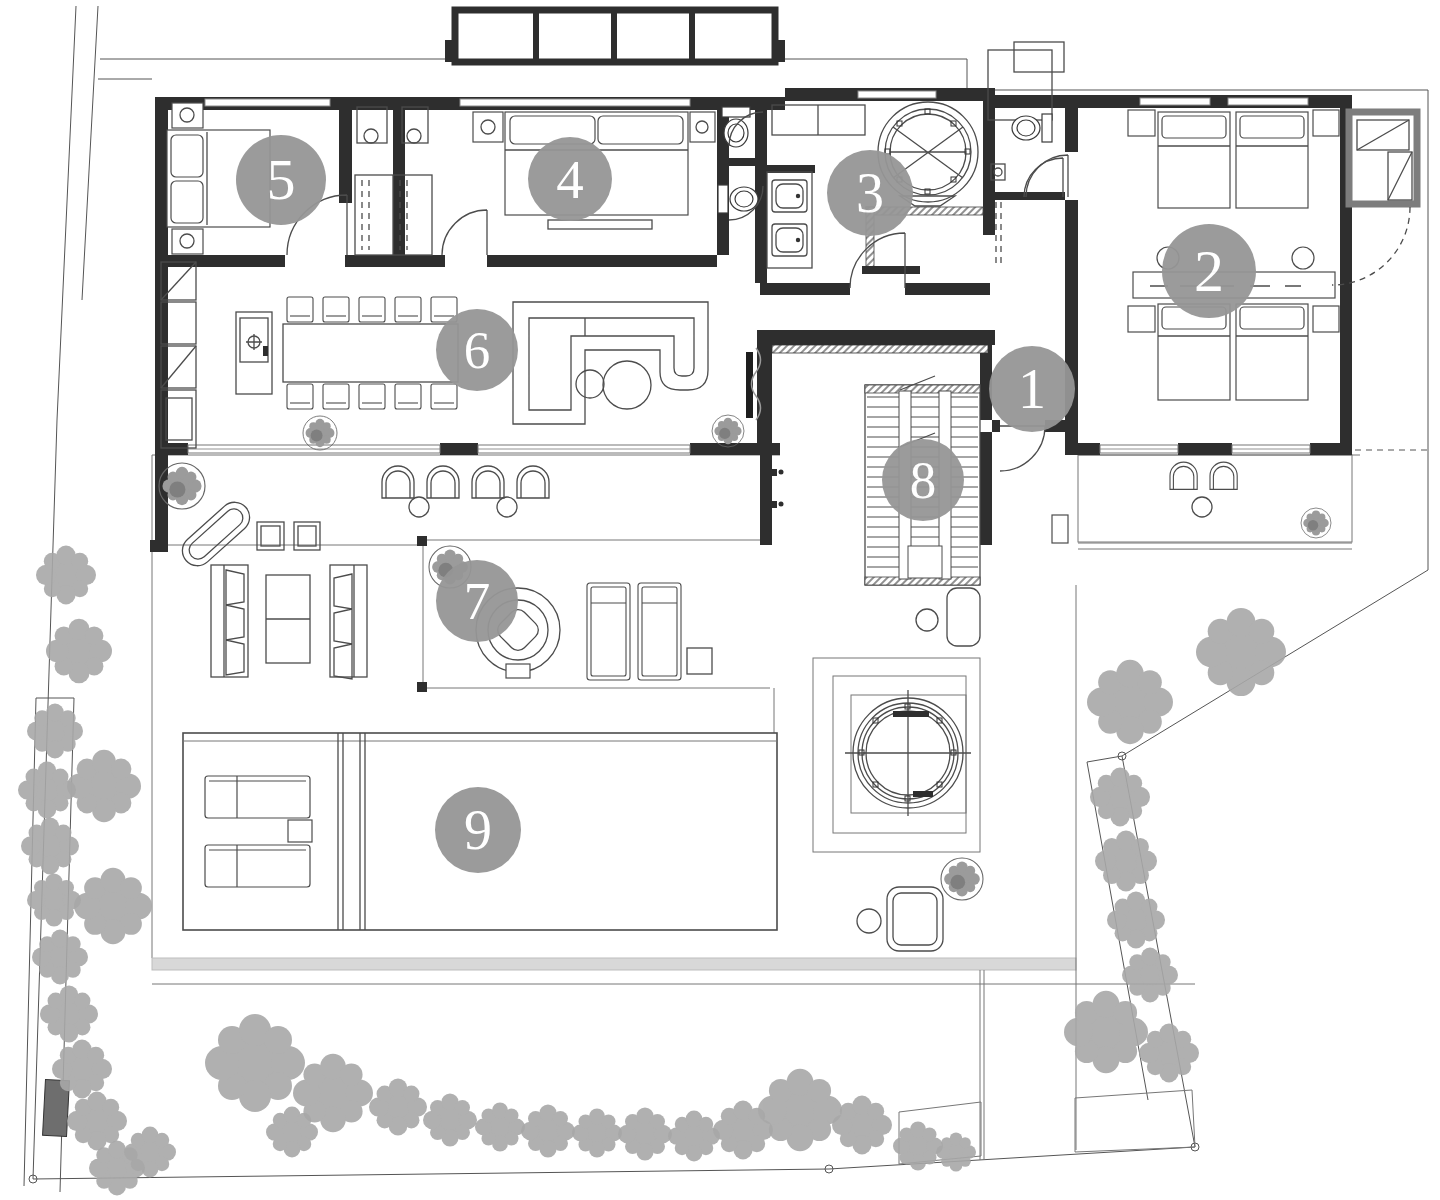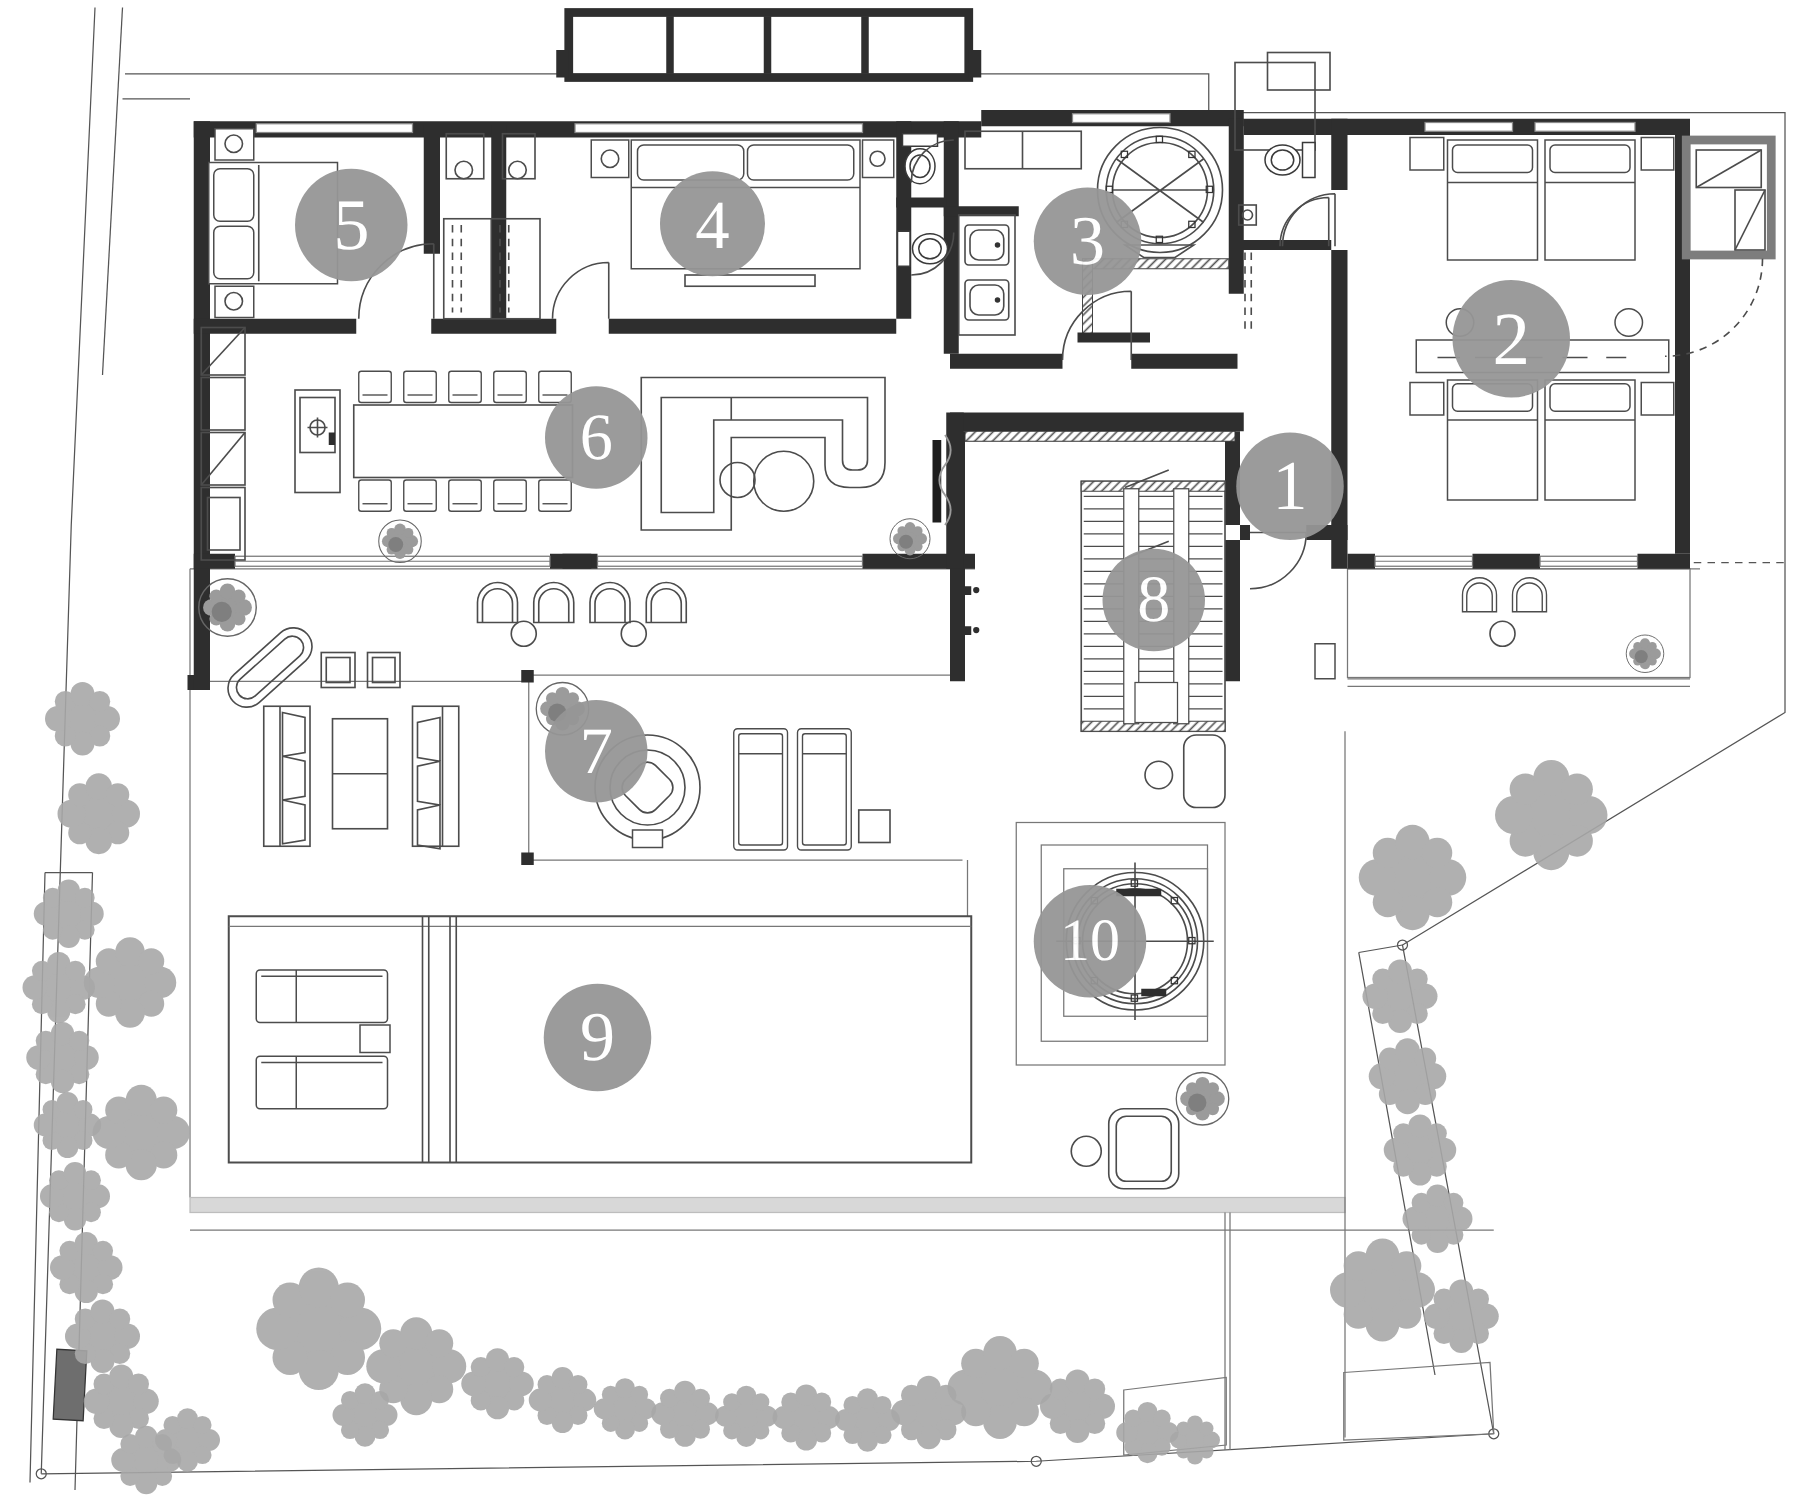--- a/index.html
+++ b/index.html
@@ -494,17 +494,14 @@
     </div>
 <div class="marker" style="left:436px;top:560px;width:82px;height:82px;font-size:53px;">
       <span>7</span>
     </div>
 <div class="marker" style="left:882px;top:439px;width:82px;height:82px;font-size:53px;">
       <span>8</span>
     </div>
 <div class="marker" style="left:435px;top:787px;width:86px;height:86px;font-size:56px;">
       <span>9</span>
     </div>
-<div class="marker" style="left:827px;top:708px;width:90px;height:90px;font-size:48px;">
-      <span>10</span>
-    </div>
 
 </div>
 
 </body></html>

